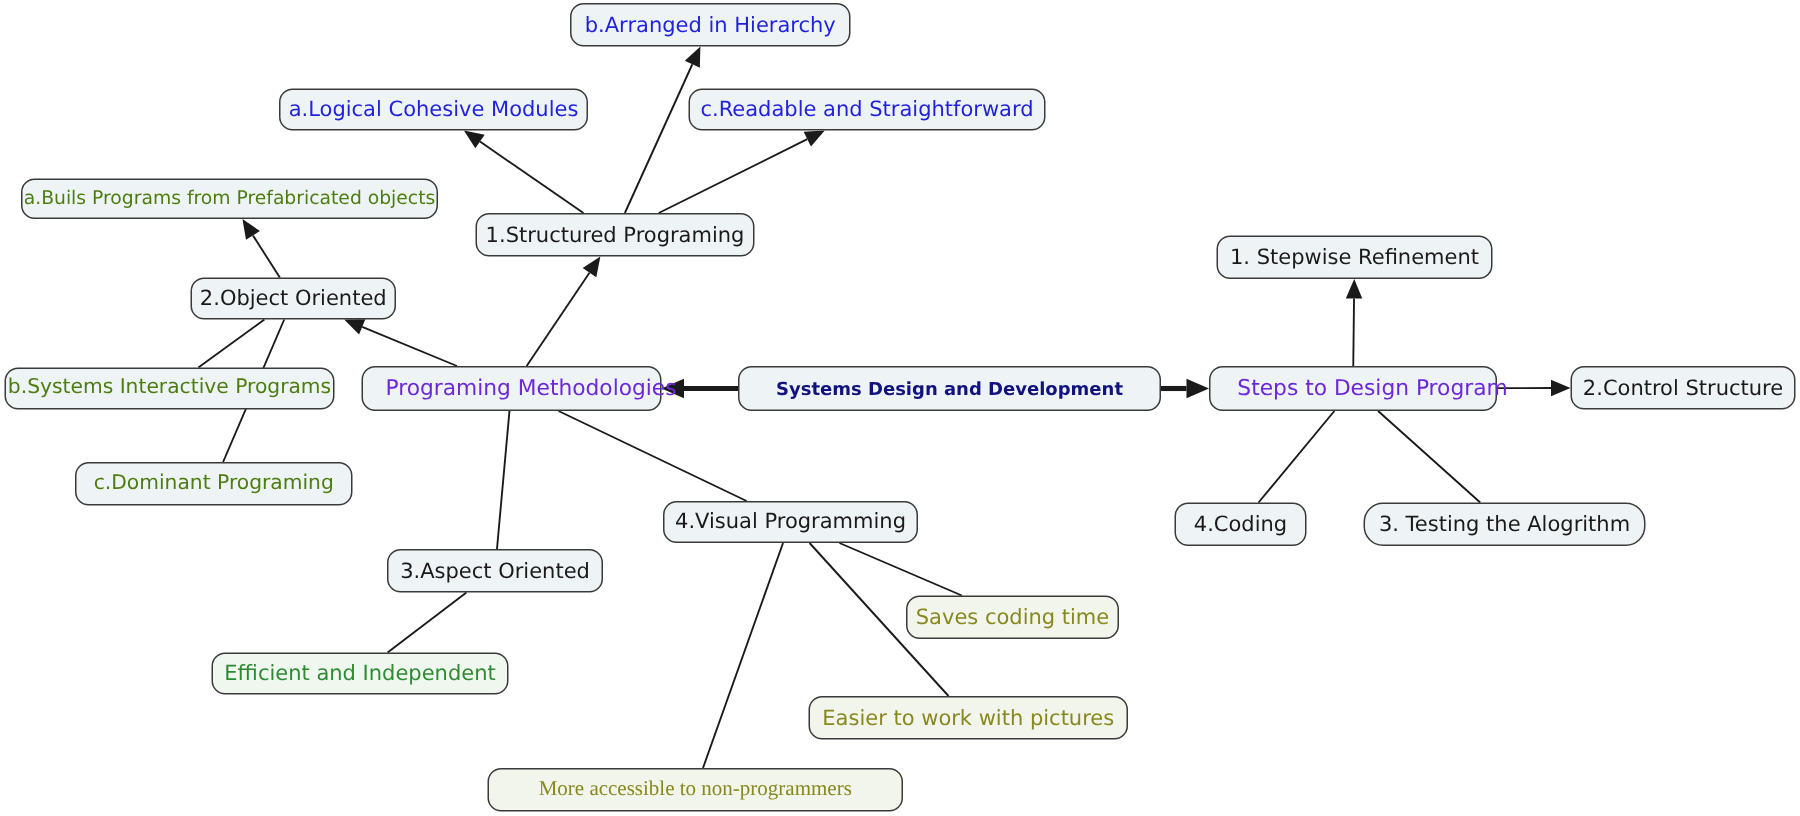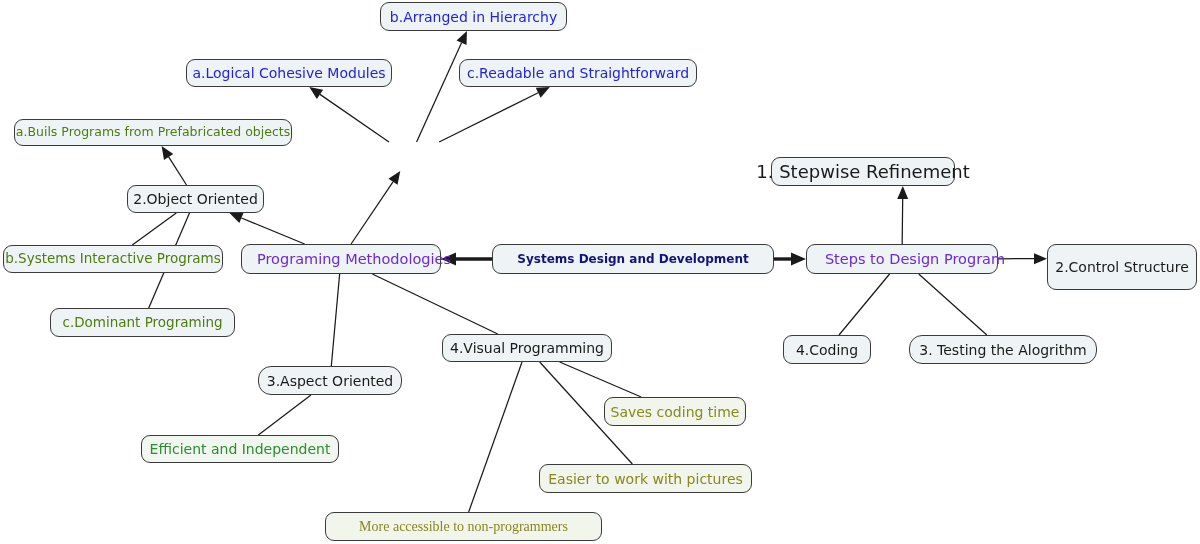--- a/index.html
+++ b/index.html
@@ -93,54 +93,57 @@
     </div>
   <div class="node n-blue" style="left: 186px; top: 59px; width: 206px; height: 28px; font-size: 14px;">
       <span>a.Logical Cohesive Modules</span>
     </div>
   <div class="node n-blue" style="left: 459px; top: 59px; width: 238px; height: 28px; font-size: 14px;">
       <span>c.Readable and Straightforward</span>
     </div>
   <div class="node n-orange" style="left: 14px; top: 119px; width: 278px; height: 27px; font-size: 12.5px;">
       <span>a.Buils Programs from Prefabricated objects</span>
     </div>
-  <div class="node n-black" style="left: 771px; top: 157px; width: 184px; height: 29px; font-size: 18px;">
+  <div class="node n-black" style="left: 317px; top: 142px; width: 186px; height: 29px; font-size: 14px;">
+      <span>1.Structured Programing</span>
+    </div>
+  <div class="node n-black" style="left: 811px; top: 157px; width: 184px; height: 29px; font-size: 14px;">
       <span>1. Stepwise Refinement</span>
     </div>
   <div class="node n-black" style="left: 127px; top: 185px; width: 137px; height: 28px; font-size: 14px;">
       <span>2.Object Oriented</span>
     </div>
   <div class="node n-orange" style="left: 3px; top: 245px; width: 220px; height: 28px; font-size: 13.5px;">
       <span>b.Systems Interactive Programs</span>
     </div>
   <div class="node n-red" style="left: 241px; top: 244px; width: 200px; height: 30px; font-size: 14.5px;">
       <span>Programing Methodologies</span>
     </div>
   <div class="node n-navy" style="left: 492px; top: 244px; width: 282px; height: 30px; font-size: 12px;">
       <span>Systems Design and Development</span>
     </div>
   <div class="node n-red" style="left: 806px; top: 244px; width: 192px; height: 30px; font-size: 14.5px;">
       <span>Steps to Design Program</span>
     </div>
-  <div class="node n-black" style="left: 1047px; top: 244px; width: 150px; height: 46px; font-size: 14px;">
+  <div class="node n-black" style="left: 1047px; top: 244px; width: 150px; height: 29px; font-size: 14px;">
       <span>2.Control Structure</span>
     </div>
   <div class="node n-orange" style="left: 50px; top: 308px; width: 185px; height: 29px; font-size: 13.5px;">
       <span>c.Dominant  Programing</span>
     </div>
   <div class="node n-black" style="left: 442px; top: 334px; width: 170px; height: 28px; font-size: 14px;">
       <span>4.Visual Programming</span>
     </div>
   <div class="node n-black" style="left: 783px; top: 335px; width: 88px; height: 29px; font-size: 14px;">
       <span>4.Coding</span>
     </div>
   <div class="node n-black" style="left: 909px; top: 335px; width: 188px; height: 29px; font-size: 14px; border-radius: 13px;">
       <span>3. Testing the Alogrithm</span>
     </div>
-  <div class="node n-black" style="left: 258px; top: 366px; width: 144px; height: 29px; font-size: 14px; border-radius: 13px;">
+  <div class="node n-black" style="left: 258px; top: 366px; width: 144px; height: 29px; font-size: 14px;">
       <span>3.Aspect Oriented</span>
     </div>
   <div class="node n-olive" style="left: 604px; top: 397px; width: 142px; height: 29px; font-size: 14px;">
       <span>Saves coding time</span>
     </div>
   <div class="node n-green" style="left: 141px; top: 435px; width: 198px; height: 28px; font-size: 14px;">
       <span>Efficient and Independent</span>
     </div>
   <div class="node n-olive" style="left: 539px; top: 464px; width: 213px; height: 29px; font-size: 14px;">
       <span>Easier to work with pictures</span>

